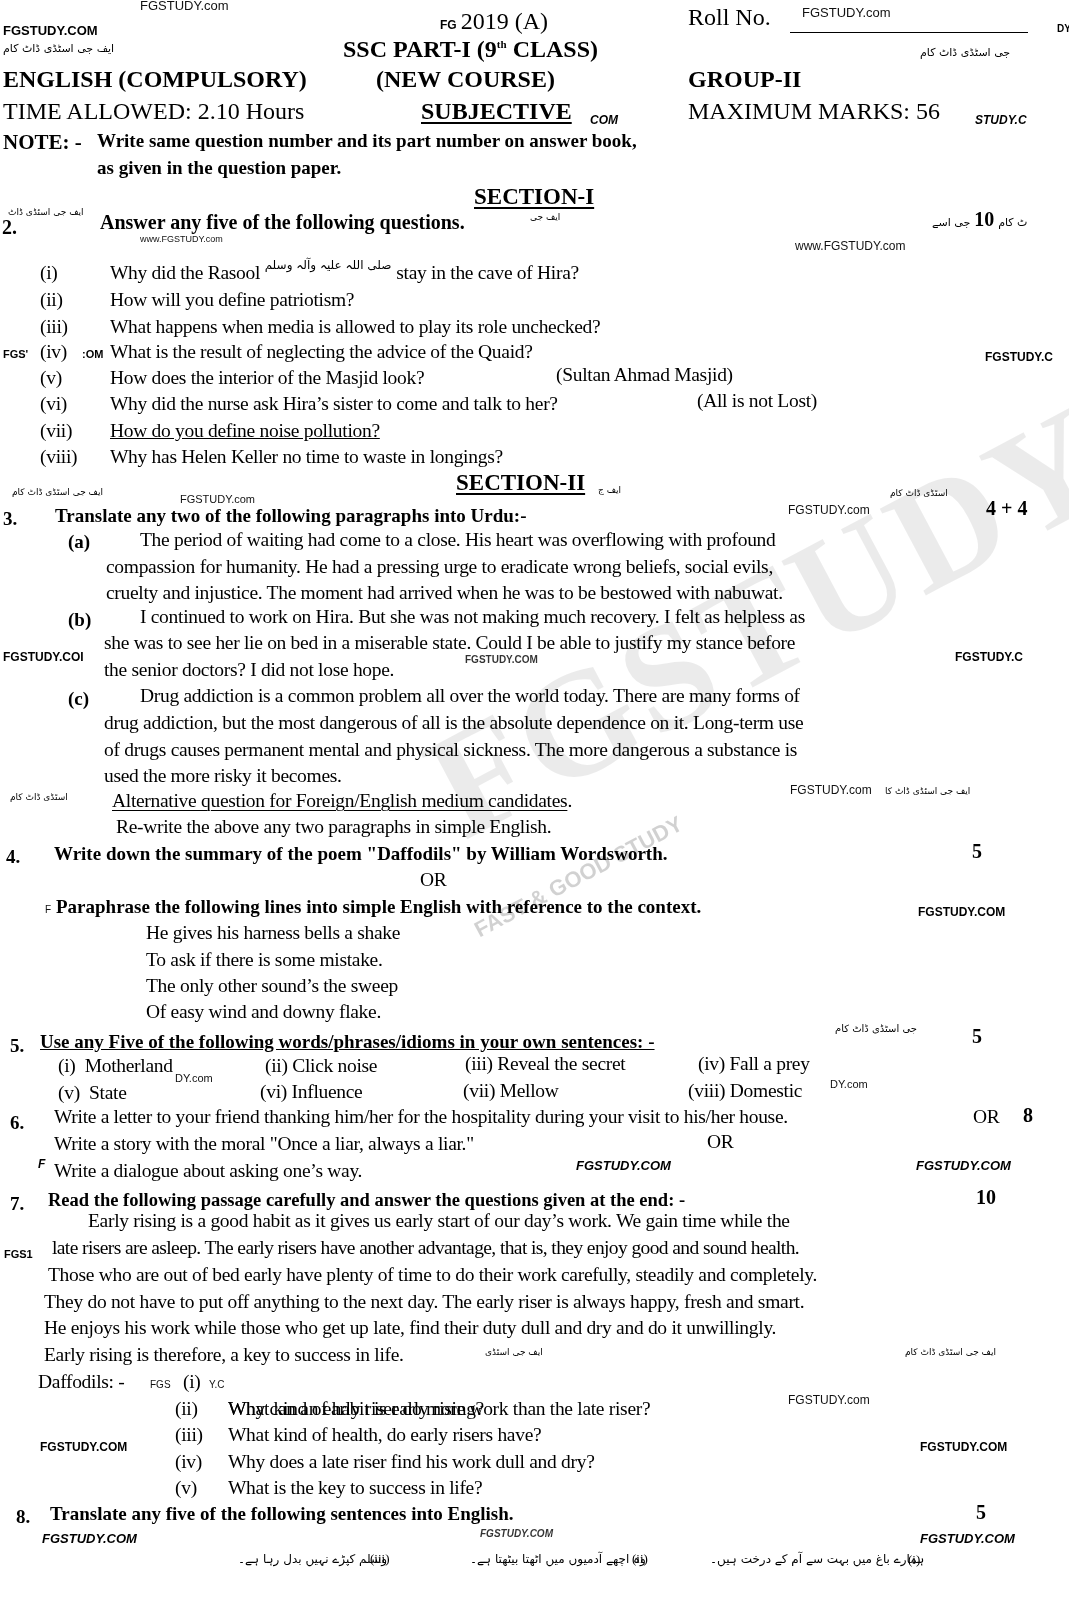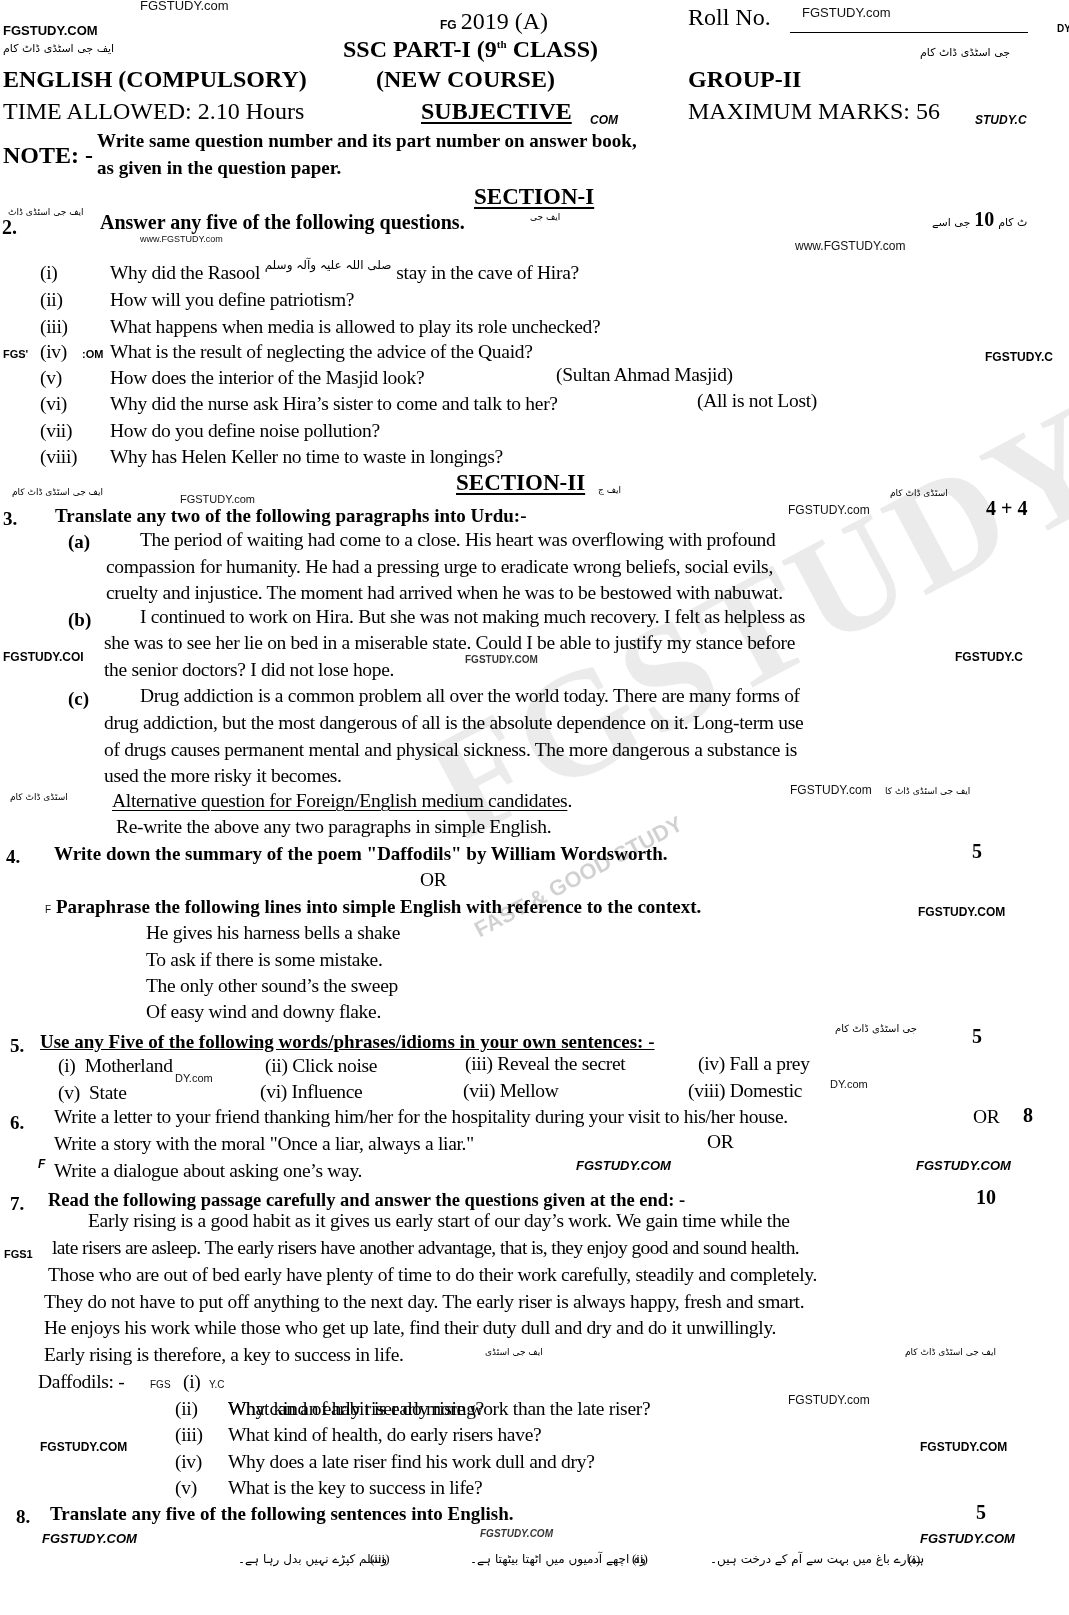--- a/index.html
+++ b/index.html
@@ -46,21 +46,21 @@
 <div class="abs serif bold" style="left:3px; top:66px; font-size:24px;">ENGLISH (COMPULSORY)</div>
 <div class="abs serif bold" style="left:376px; top:66px; font-size:24px;">(NEW COURSE)</div>
 <div class="abs serif bold" style="left:688px; top:66px; font-size:24px;">GROUP-II</div>
 
 <div class="abs serif" style="left:3px; top:98px; font-size:24px;">TIME ALLOWED: 2.10 Hours</div>
 <div class="abs serif bold underline" style="left:413px; top:98px; font-size:24px;margin-left:8px;">SUBJECTIVE</div>
 <div class="abs wm-italic" style="left:590px; top:113px; font-size:12px;">COM</div>
 <div class="abs serif" style="left:688px; top:98px; font-size:24px;">MAXIMUM MARKS: 56</div>
 <div class="abs wm-italic" style="left:975px; top:113px; font-size:12px;">STUDY.C</div>
 
-<div class="abs serif bold" style="left:3px; top:142px; font-size:24px;">NOTE: -</div>
+<div class="abs serif bold" style="left:3px; top:130px; font-size:21px;">NOTE: -</div>
 <div class="abs serif bold" style="left:97px; top:130px; font-size:19px;">Write same question number and its part number on answer book,</div>
 <div class="abs serif bold" style="left:97px; top:157px; font-size:19px;">as given in the question paper.</div>
 
 <div class="abs serif bold underline" style="left:474px; top:184px; font-size:23px;">SECTION-I</div>
 
 <div class="abs urdu" style="left:8px; top:207px; font-size:9px;">ایف جی اسٹڈی ڈاٹ</div>
 <div class="abs serif bold" style="left:2px; top:216px; font-size:20px;">2.</div>
 <div class="abs serif bold" style="left:100px; top:211px; font-size:20px;">Answer any five of the following questions.</div>
 <div class="abs urdu" style="left:530px; top:212px; font-size:9px;">ایف جی</div>
 <div class="abs wm-small" style="left:140px; top:234px; font-size:9px;">www.FGSTUDY.com</div>
@@ -92,21 +92,21 @@
 
 <div class="abs serif body-text" style="left:40px; top:367px;">(v)</div>
 <div class="abs serif body-text" style="left:110px; top:367px;">How does the interior of the Masjid look?</div>
 <div class="abs serif body-text" style="left:556px; top:364px;">(Sultan Ahmad Masjid)</div>
 
 <div class="abs serif body-text" style="left:40px; top:393px;">(vi)</div>
 <div class="abs serif body-text" style="left:110px; top:393px;">Why did the nurse ask Hira’s sister to come and talk to her?</div>
 <div class="abs serif body-text" style="left:697px; top:390px;">(All is not Lost)</div>
 
 <div class="abs serif body-text" style="left:40px; top:420px;">(vii)</div>
-<div class="abs serif body-text" style="left:110px; top:420px;">How do you define noise pollution?</div>
+<div class="abs serif body-text" style="left:110px; top:420px;text-decoration:underline;">How do you define noise pollution?</div>
 
 <div class="abs serif body-text" style="left:40px; top:446px;">(viii)</div>
 <div class="abs serif body-text" style="left:110px; top:446px;">Why has Helen Keller no time to waste in longings?</div>
 
 <div class="abs serif bold underline" style="left:456px; top:470px; font-size:23px;">SECTION-II</div>
 <div class="abs urdu" style="left:598px; top:485px; font-size:9px;">ایف ج</div>
 
 <div class="abs urdu" style="left:12px; top:487px; font-size:9px;">ایف جی اسٹڈی ڈاٹ کام</div>
 <div class="abs wm-small" style="left:180px; top:493px; font-size:11px;">FGSTUDY.com</div>
 <div class="abs urdu" style="left:890px; top:488px; font-size:9px;">اسٹڈی ڈاٹ کام</div>

